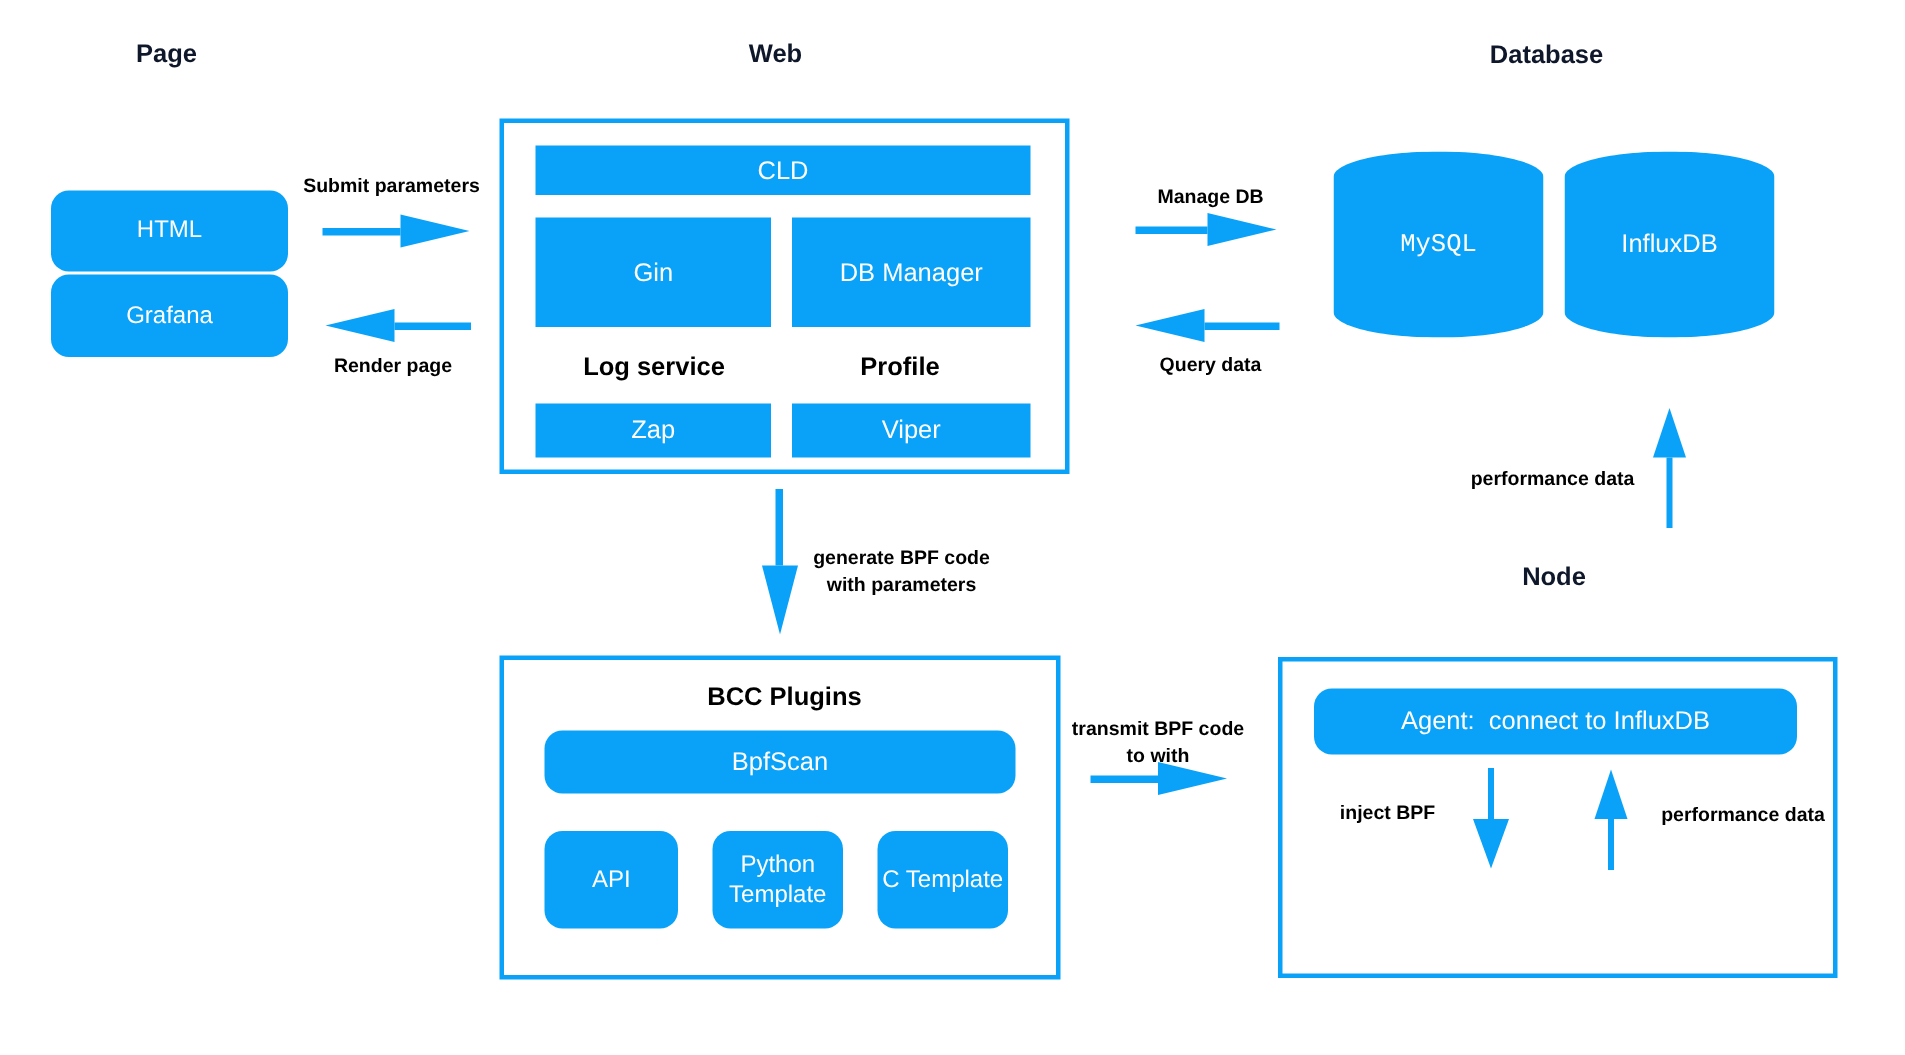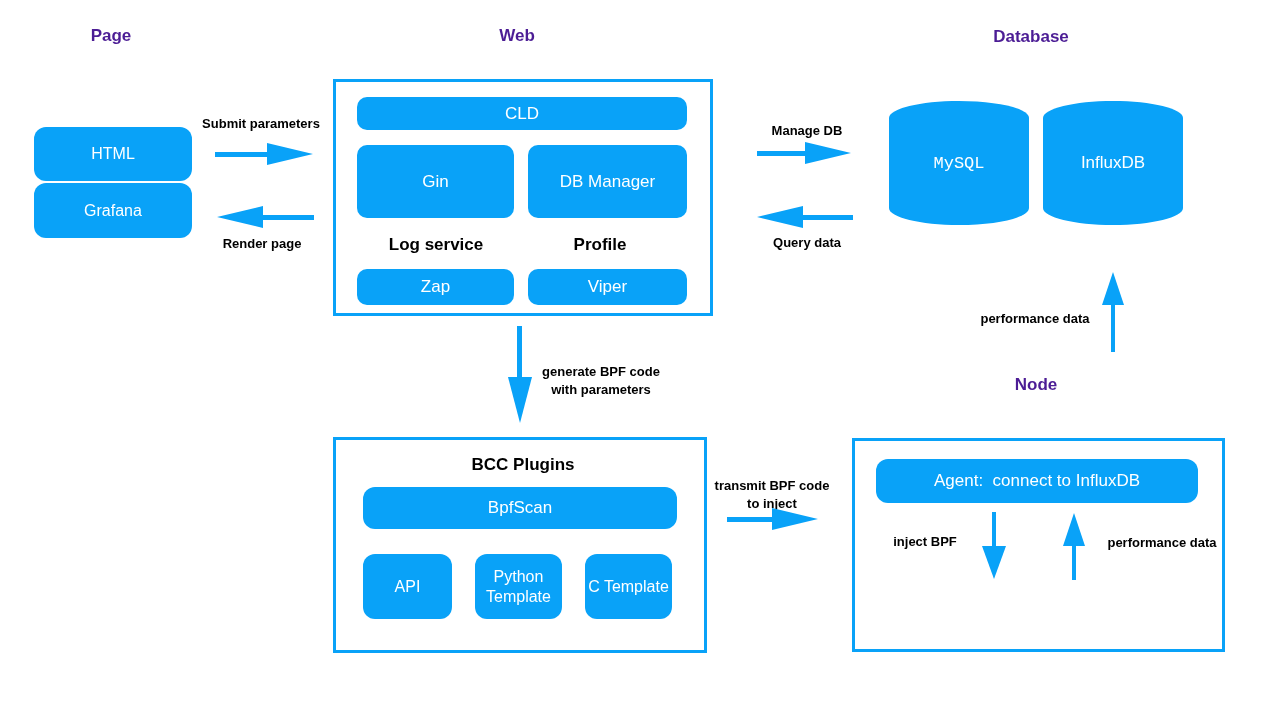--- a/index.html
+++ b/index.html
@@ -11,40 +11,40 @@
     width: 1270px;
     height: 703px;
     background: #ffffff;
     overflow: hidden;
   }
   .heading {
     position: absolute;
     transform: translateX(-50%);
     font-size: 17px;
     font-weight: bold;
-    color: #4c1d95;
+    color: #0f172a;
     white-space: nowrap;
   }
   .container {
     position: absolute;
     border: 3px solid var(--accent);
     background: #fff;
   }
   .bluebox {
     position: absolute;
     background: var(--accent);
     color: #fff;
     display: flex;
     align-items: center;
     justify-content: center;
     text-align: center;
     font-size: 17px;
     line-height: 1.25;
   }
-  .r10 { border-radius: 10px; }
+  .r10 { border-radius: 0; }
   .r12 { border-radius: 12px; }
   .sublabel {
     position: absolute;
     transform: translateX(-50%);
     font-size: 17px;
     font-weight: bold;
     color: #000;
     white-space: nowrap;
   }
   .arrow-label {
@@ -185,21 +185,21 @@
   <div class="container" style="left:333px; top:437px; width:374px; height:216px;">
     <div class="sublabel" style="left:187px; top:15px;">BCC Plugins</div>
     <div class="bluebox r12" style="left:27px; top:47px; width:314px; height:42px;">BpfScan</div>
     <div class="bluebox r12" style="left:27px; top:114px; width:89px; height:65px; font-size:16px;">API</div>
     <div class="bluebox r12" style="left:139px; top:114px; width:87px; height:65px; font-size:16px;">Python Template</div>
     <div class="bluebox r12" style="left:249px; top:114px; width:87px; height:65px; font-size:16px;">C Template</div>
   </div>
 
   <div class="arrow-label" style="left:772px; top:477px;">
     <div>transmit BPF code</div>
-    <div>to inject</div>
+    <div>to with</div>
   </div>
   <div class="arrow arrow-right" style="left:727px; top:508px; width:91px; height:22px;">
     <div class="shaft"></div>
     <div class="head"></div>
   </div>
 
   <div class="container" style="left:852px; top:438px; width:373px; height:214px;">
     <div class="bluebox r12 pre" style="left:21px; top:18px; width:322px; height:44px;">Agent:  connect to InfluxDB</div>
     <div class="arrow-label" style="left:70px; top:92px;">inject BPF</div>
     <div class="arrow arrow-down thin-down" style="left:127px; top:71px; width:24px; height:67px;">

